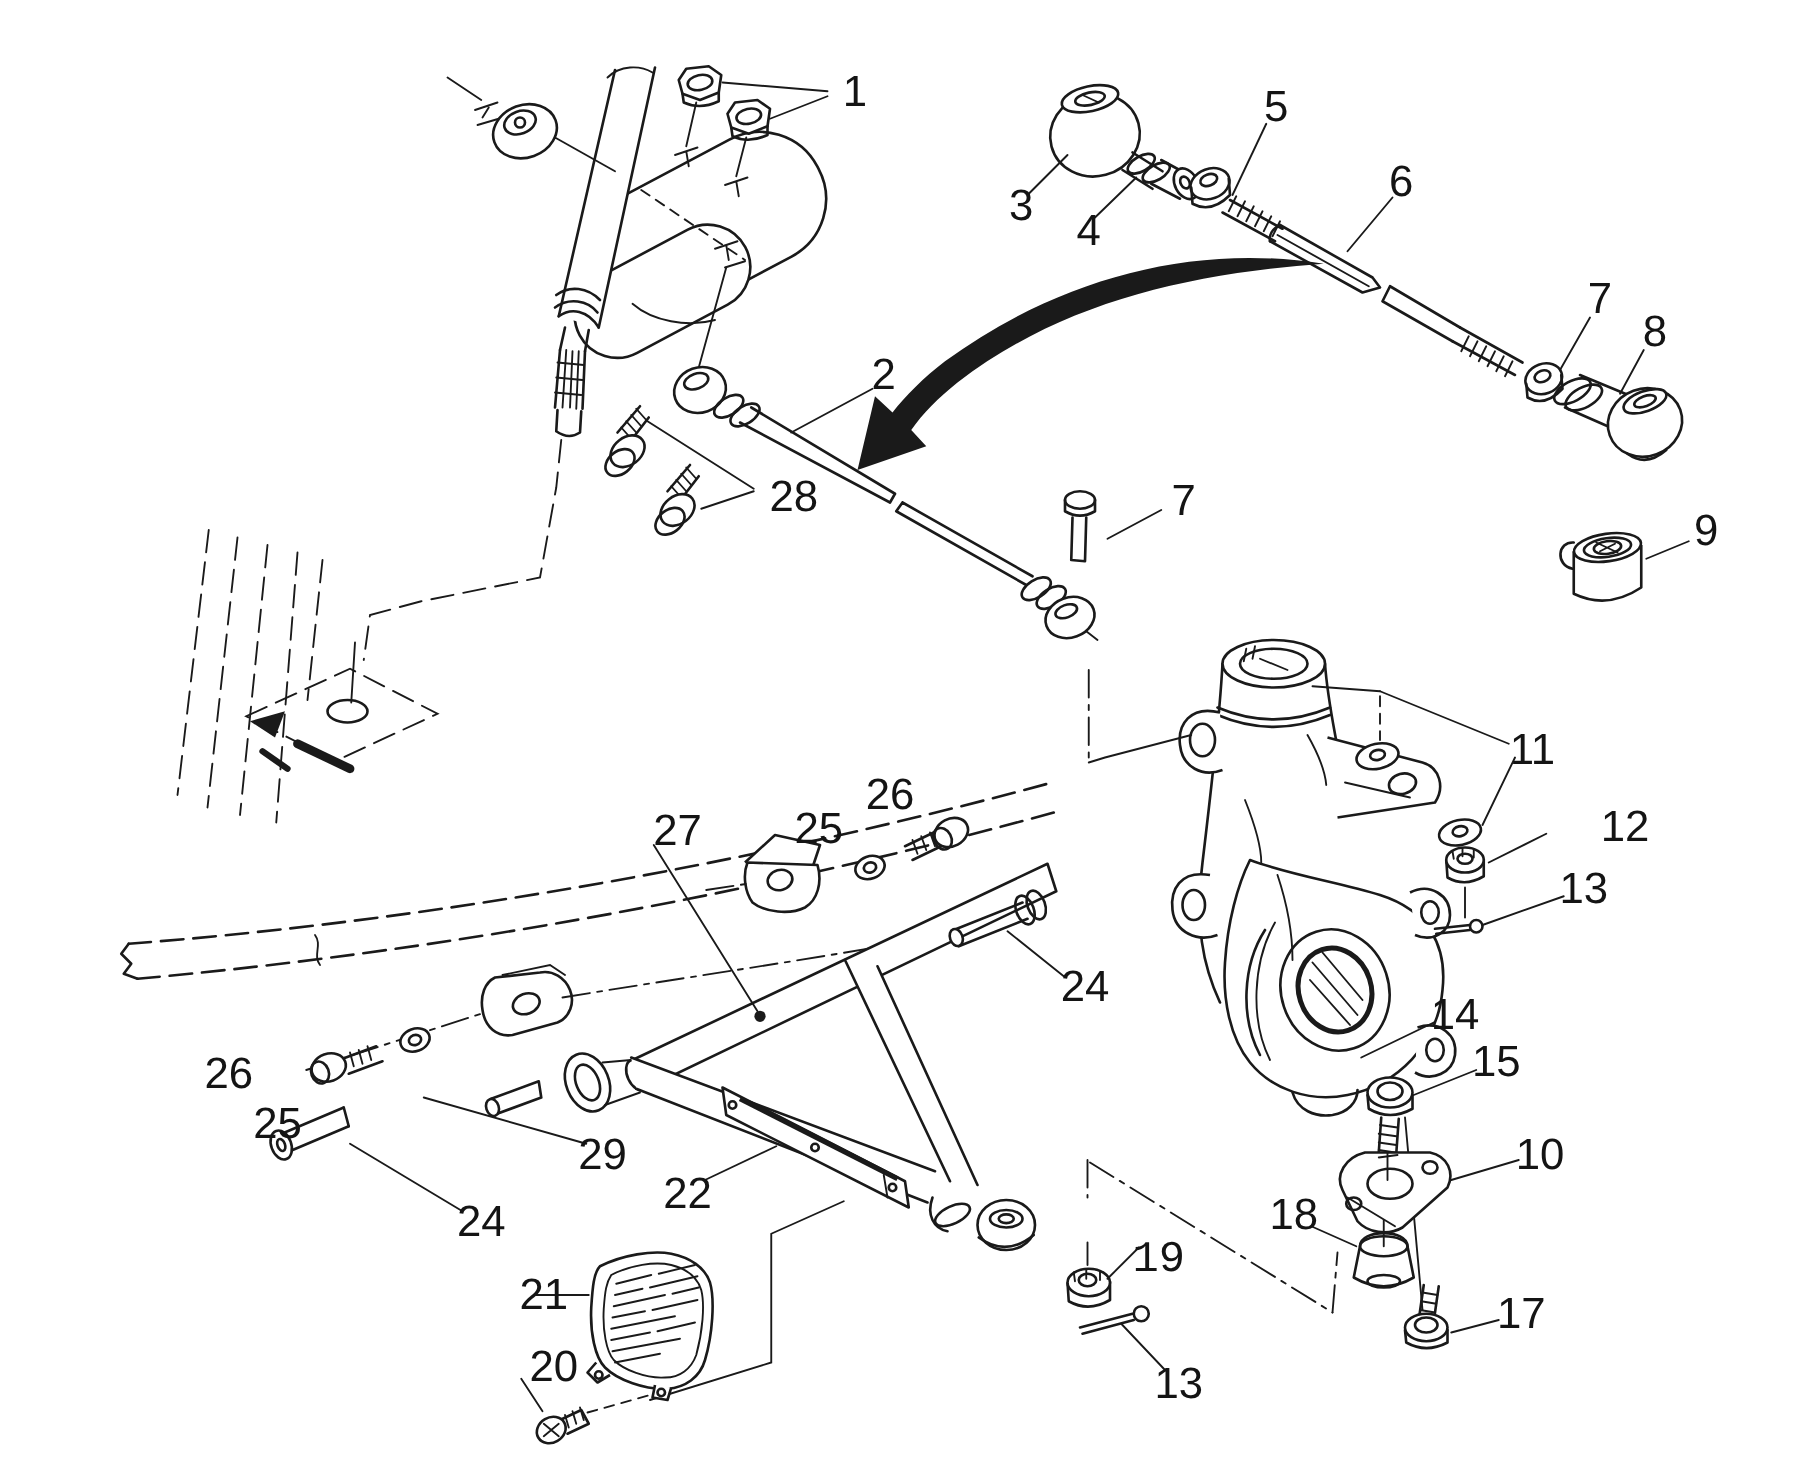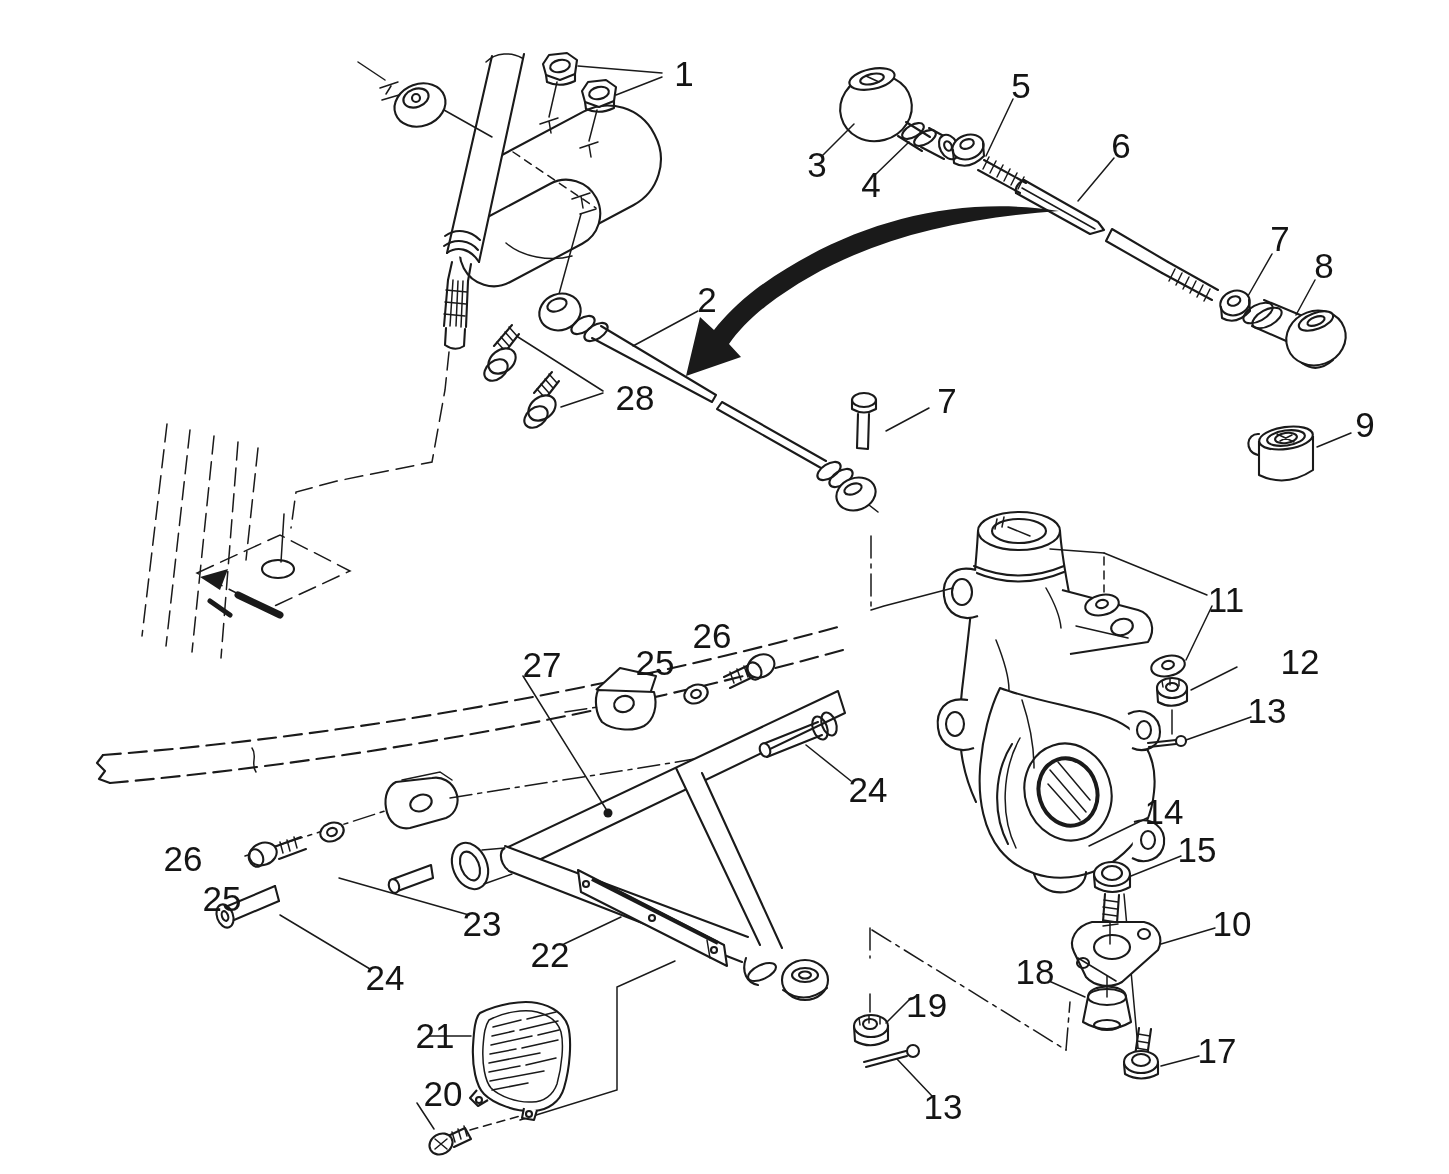--- a/index.html
+++ b/index.html
@@ -485,21 +485,21 @@
       <div class="callout" style="left: 1164px; top: 812px;">14</div>
       <div class="callout" style="left: 1197px; top: 850px;">15</div>
       <div class="callout" style="left: 1232px; top: 924px;">10</div>
       <div class="callout" style="left: 1217px; top: 1051px;">17</div>
       <div class="callout" style="left: 1035px; top: 972px; text-align: right;">18</div>
       <div class="callout" style="left: 927px; top: 1008px; font-family: Liberation Mono, monospace;">19</div>
       <div class="callout" style="left: 943px; top: 1107px;">13</div>
       <div class="callout" style="left: 411px; top: 1094px; margin-left: 32px;">20</div>
       <div class="callout" style="left: 406px; top: 1036px; margin-left: 29px;">21</div>
       <div class="callout" style="left: 550px; top: 955px;">22</div>
-      <div class="callout" style="left: 482px; top: 924px;">23</div>
+      <div class="callout" style="left: 482px; top: 924px;">29</div>
       <div class="callout" style="left: 385px; top: 978px;">24</div>
       <div class="callout" style="left: 868px; top: 790px;">24</div>
       <div class="callout" style="left: 222px; top: 899px;">25</div>
       <div class="callout" style="left: 655px; top: 663px;">25</div>
       <div class="callout" style="left: 183px; top: 859px;">26</div>
       <div class="callout" style="left: 712px; top: 636px;">26</div>
       <div class="callout" style="left: 494px; top: 665px; margin-left: 48px;">27</div>
       <div class="callout" style="left: 635px; top: 398px;">28</div>
     </div>
 

